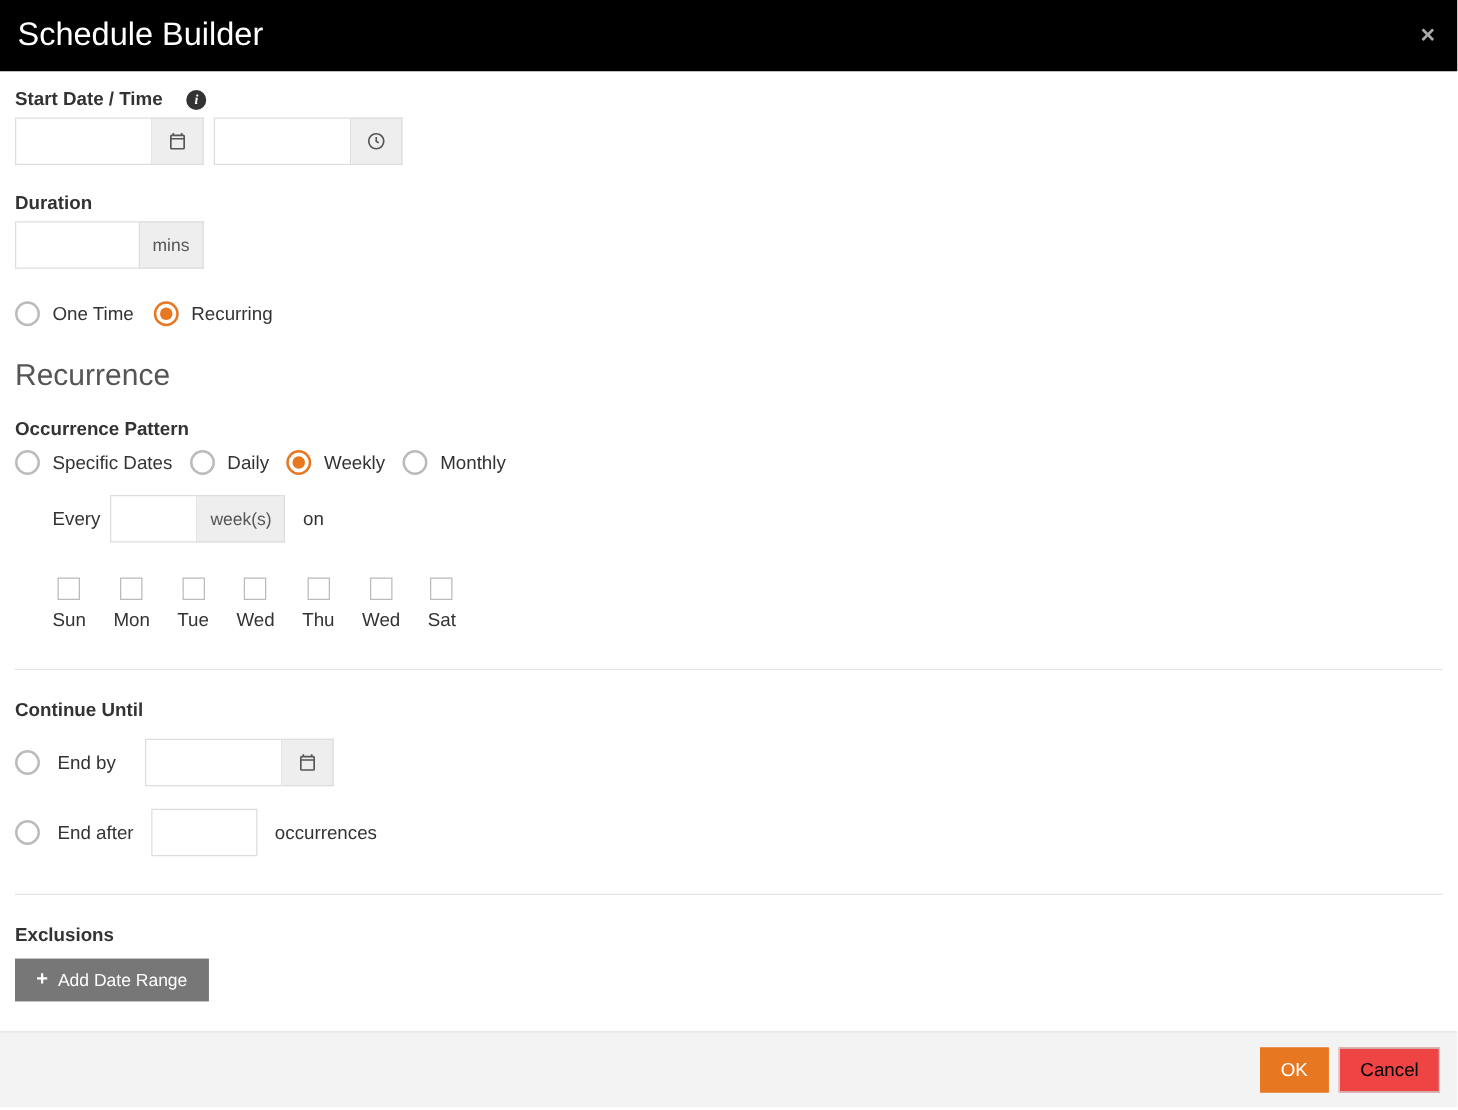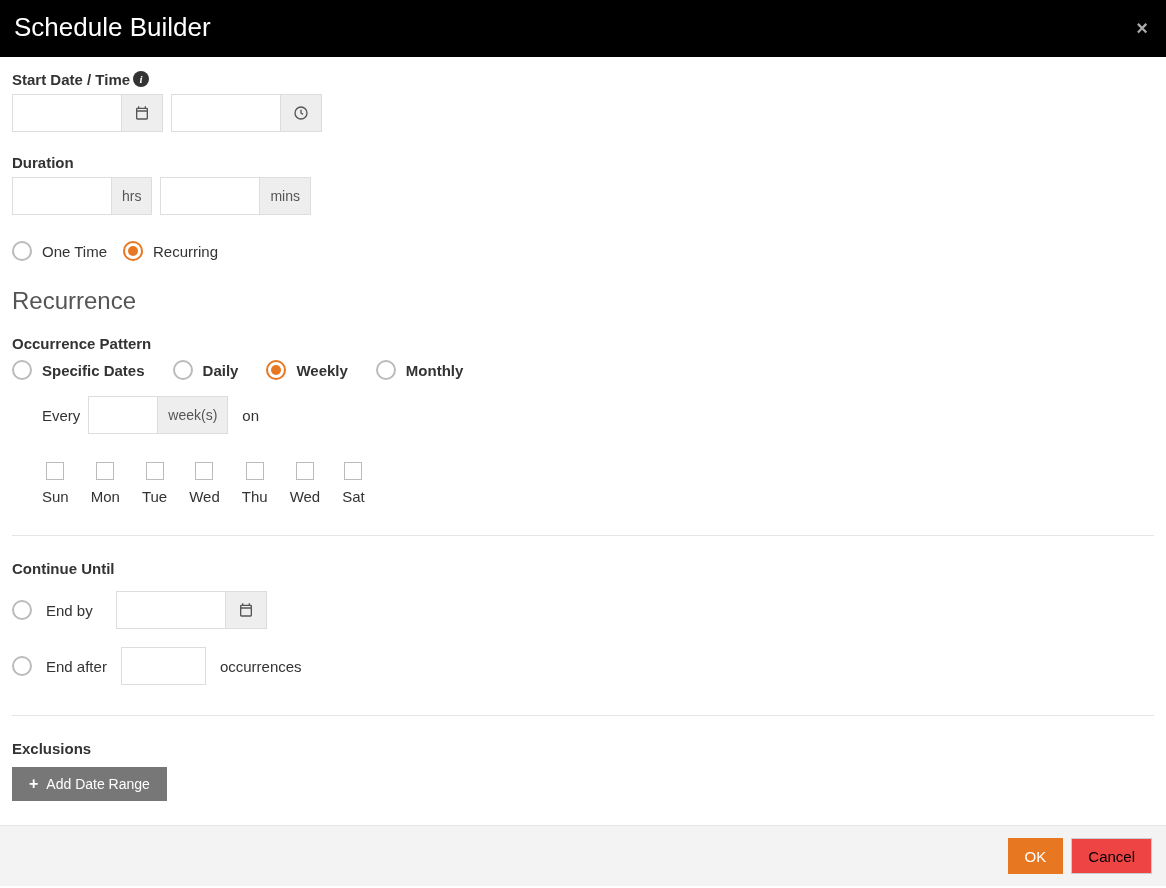--- a/index.html
+++ b/index.html
@@ -11,21 +11,21 @@
     padding: 12px 18px 14px 14px;
     display: flex;
     justify-content: space-between;
     align-items: center;
   }
   .modal-header h1 { margin: 0; font-weight: 400; font-size: 26px; text-align: right; }
   .close-x { color: #aaa; font-size: 20px; cursor: pointer; line-height: 1; font-weight: bold; }
 
   .modal-body { padding: 14px 12px 24px 12px; }
 
-  .field-label { font-weight: 600; font-size: 15px; color: #333; margin-bottom: 6px; display: flex; align-items: flex-start; gap: 3px; }
+  .field-label { font-weight: 600; font-size: 15px; color: #333; margin-bottom: 6px; display: flex; align-items: center; gap: 19px; }
   .info-circle {
     width: 16px; height: 16px; border-radius: 50%; background: #333; color: #fff;
     font-size: 11px; font-style: italic; font-family: Georgia, serif; display:flex; align-items:center; justify-content:center; font-weight:bold;
   }
 
   .row { display: flex; gap: 8px; }
 
   .input-group { display: flex; }
   .text-input {
     border: 1px solid #ddd; height: 38px; padding: 4px 8px; font-size: 14px; outline: none;
@@ -38,21 +38,21 @@
     border: 1px solid #ddd; border-left: none; background: #eee; color: #555;
     min-width: 40px; height: 38px; display: flex; align-items: center; justify-content: center;
     padding: 0 10px; font-size: 14px;
   }
   .addon.icon { padding: 0 12px; }
 
   .section-gap { margin-top: 22px; }
 
   
   .radio-row { display: flex; align-items: center; gap: 16px; margin-top: 14px; }
-  .radio-row-sm { gap: 28px; font-weight: bold; }
+  .radio-row-sm { gap: 14px; }
   .radio-opt { display: flex; align-items: center; gap: 10px; cursor: pointer; font-size: 15px; color: #333; }
   .radio-circle {
     width: 20px; height: 20px; border: 2px solid #bbb; border-radius: 50%;
     display:flex; align-items:center; justify-content:center; background:#fff;
     flex-shrink:0;
   }
   .radio-circle.sel { border-color: #e87722; }
   .radio-circle.sel::after { content:""; width:10px; height:10px; background:#e87722; border-radius:50%; }
 
   h2.recurrence { font-weight: 400; color: #555; font-size: 24px; margin: 26px 0 20px 0; }
@@ -113,24 +113,20 @@
           <svg class="icon-svg" viewBox="0 0 24 24" fill="none" stroke="#555" stroke-width="2">
               <circle cx="12" cy="12" r="9"></circle>
               <path d="M12 7v5l3 2"></path>
             </svg>
         </div>
       </div>
     </div>
 
     <div class="section-gap field-label">Duration</div>
     <div class="row">
-      <div class="input-group">
-        <input class="text-input w100" value="" style="">
-        <div class="addon">hrs</div>
-      </div>
       <div class="input-group">
         <input class="text-input w100" value="" style="">
         <div class="addon">mins</div>
       </div>
     </div>
 
     <div class="radio-row" style="margin-top:26px">
       <div class="radio-opt">
         <span class="radio-circle"></span>
         <span>One Time</span>

